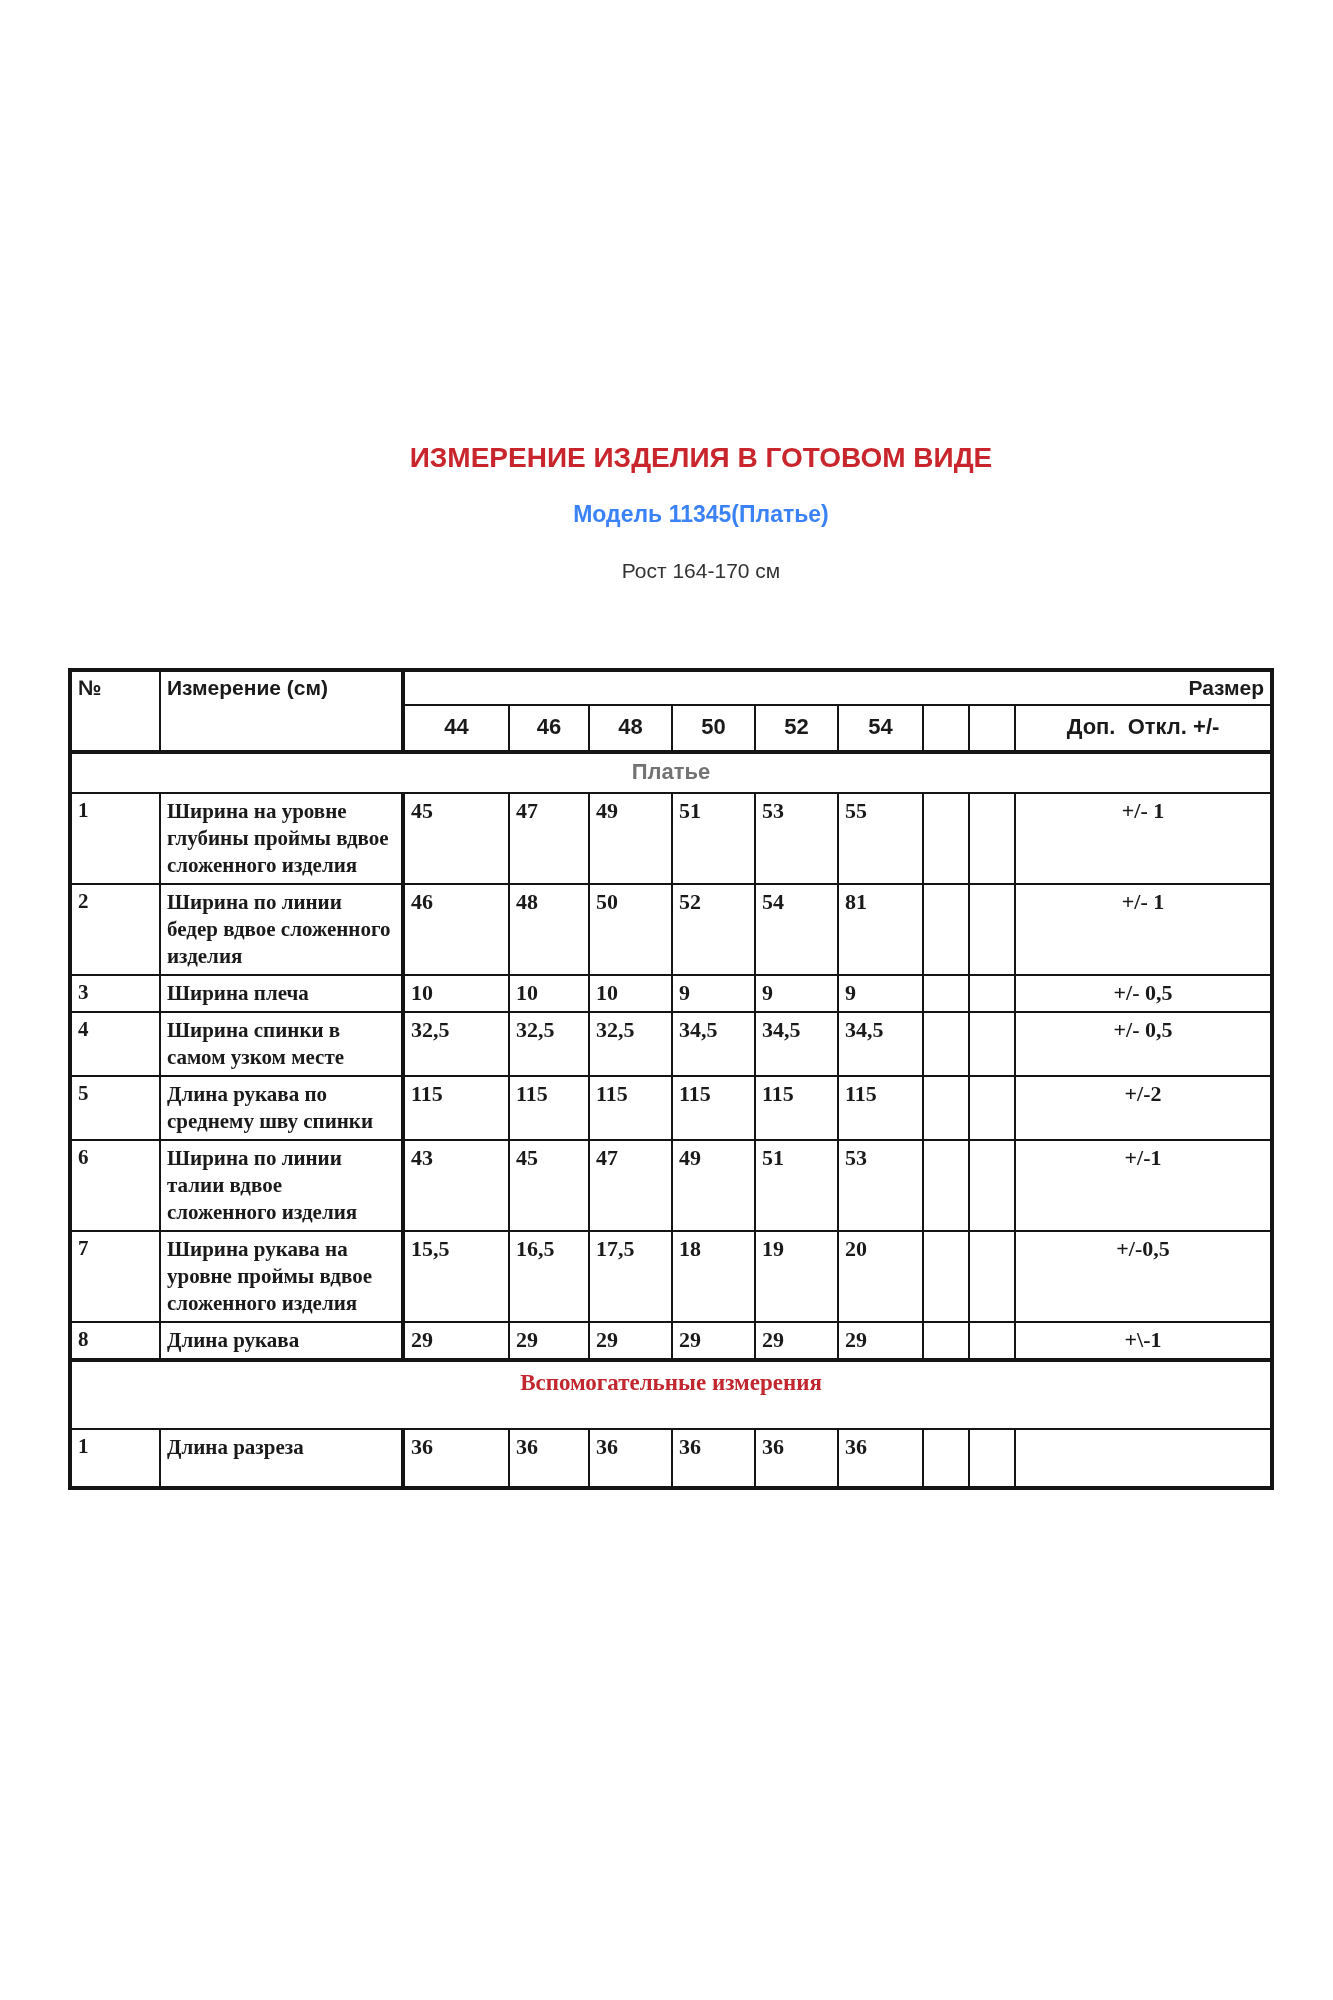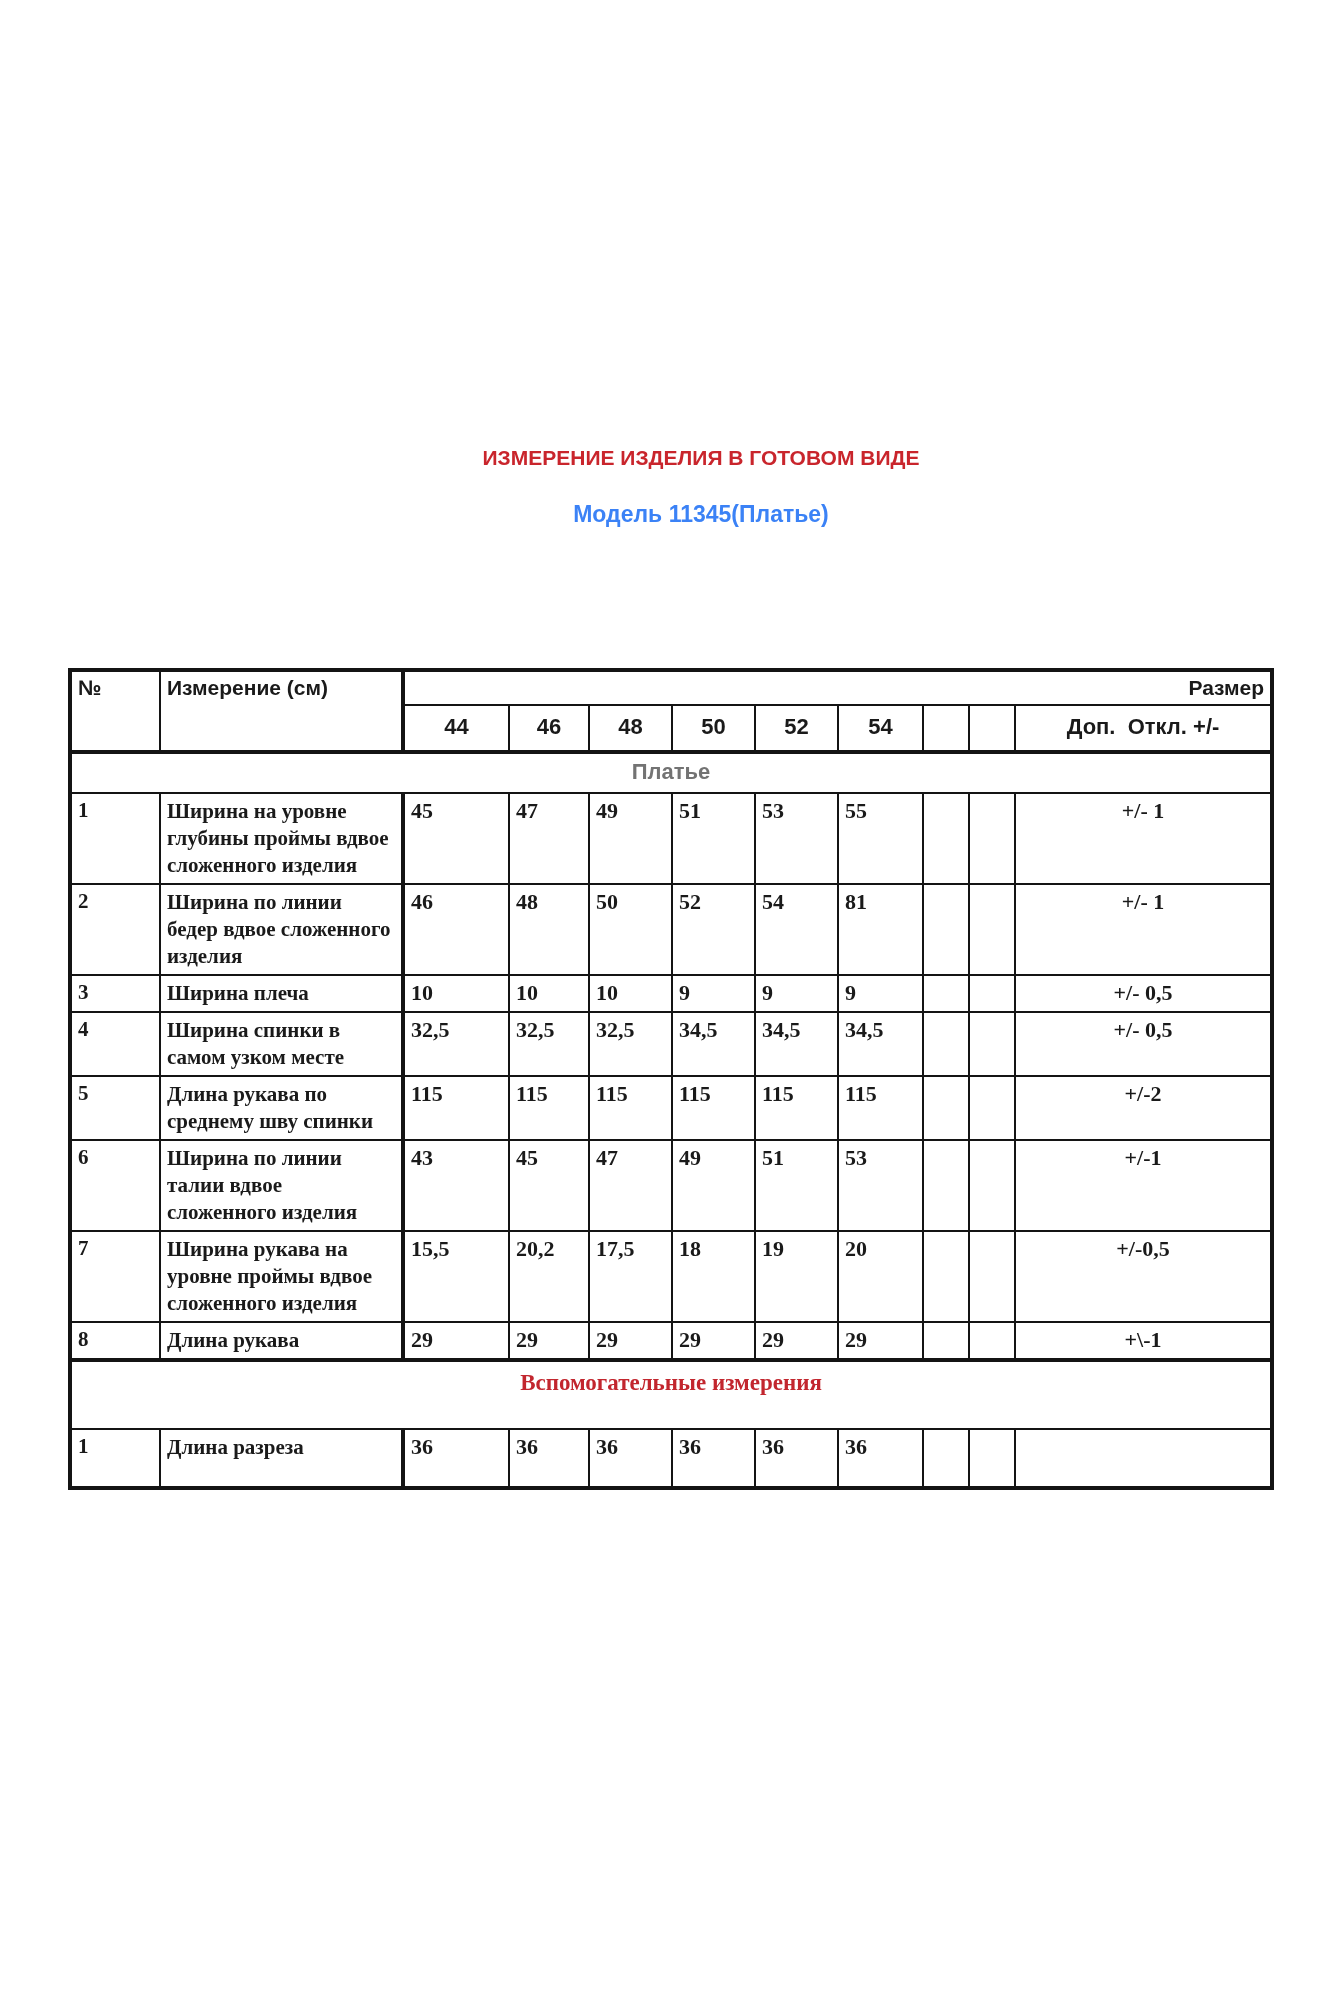--- a/index.html
+++ b/index.html
@@ -12,21 +12,21 @@
   }
   .page { width: 1333px; height: 2000px; position: relative; }
 
   
   .titles {
     position: absolute;
     top: 444px; left: 100px; width: 1202px;
     text-align: center;
   }
   .main-title {
-    font-size: 21px; font-weight: bold;
+    font-size: 28px; font-weight: bold;
     color: #c9252c;
     line-height: 28px;
   }
   .model-line {
     margin-top: 28px;
     font-size: 23px; font-weight: bold;
     color: #3b82f6;
     line-height: 28px;
   }
   .height-line {
@@ -112,20 +112,21 @@
   tr.tall-row td { height: 48px; }
 </style>
 </head>
 <body>
 
 <div class="page">
 
   <div class="titles">
     <div class="main-title">ИЗМЕРЕНИЕ ИЗДЕЛИЯ В ГОТОВОМ ВИДЕ</div>
     <div class="model-line">Модель 11345(Платье)</div>
+    <div class="height-line">Рост 164-170 см</div>
   </div>
 
   <table class="meas">
     <colgroup>
       <col style="width:90px">
       <col style="width:243px">
       <col style="width:106px">
       <col style="width:80px">
       <col style="width:83px">
       <col style="width:83px">
@@ -232,21 +233,21 @@
           <td class="c-val">51</td>
           <td class="c-val">53</td>
           <td class="c-empty"></td>
           <td class="c-empty"></td>
           <td class="c-dev">+/-1</td>
         </tr>
         <tr class="data-row">
           <td class="c-num">7</td>
           <td class="c-label">Ширина рукава на уровне проймы вдвое сложенного изделия</td>
           <td class="c-val thick-left">15,5</td>
-          <td class="c-val">20,2</td>
+          <td class="c-val">16,5</td>
           <td class="c-val">17,5</td>
           <td class="c-val">18</td>
           <td class="c-val">19</td>
           <td class="c-val">20</td>
           <td class="c-empty"></td>
           <td class="c-empty"></td>
           <td class="c-dev">+/-0,5</td>
         </tr>
         <tr class="data-row">
           <td class="c-num">8</td>

